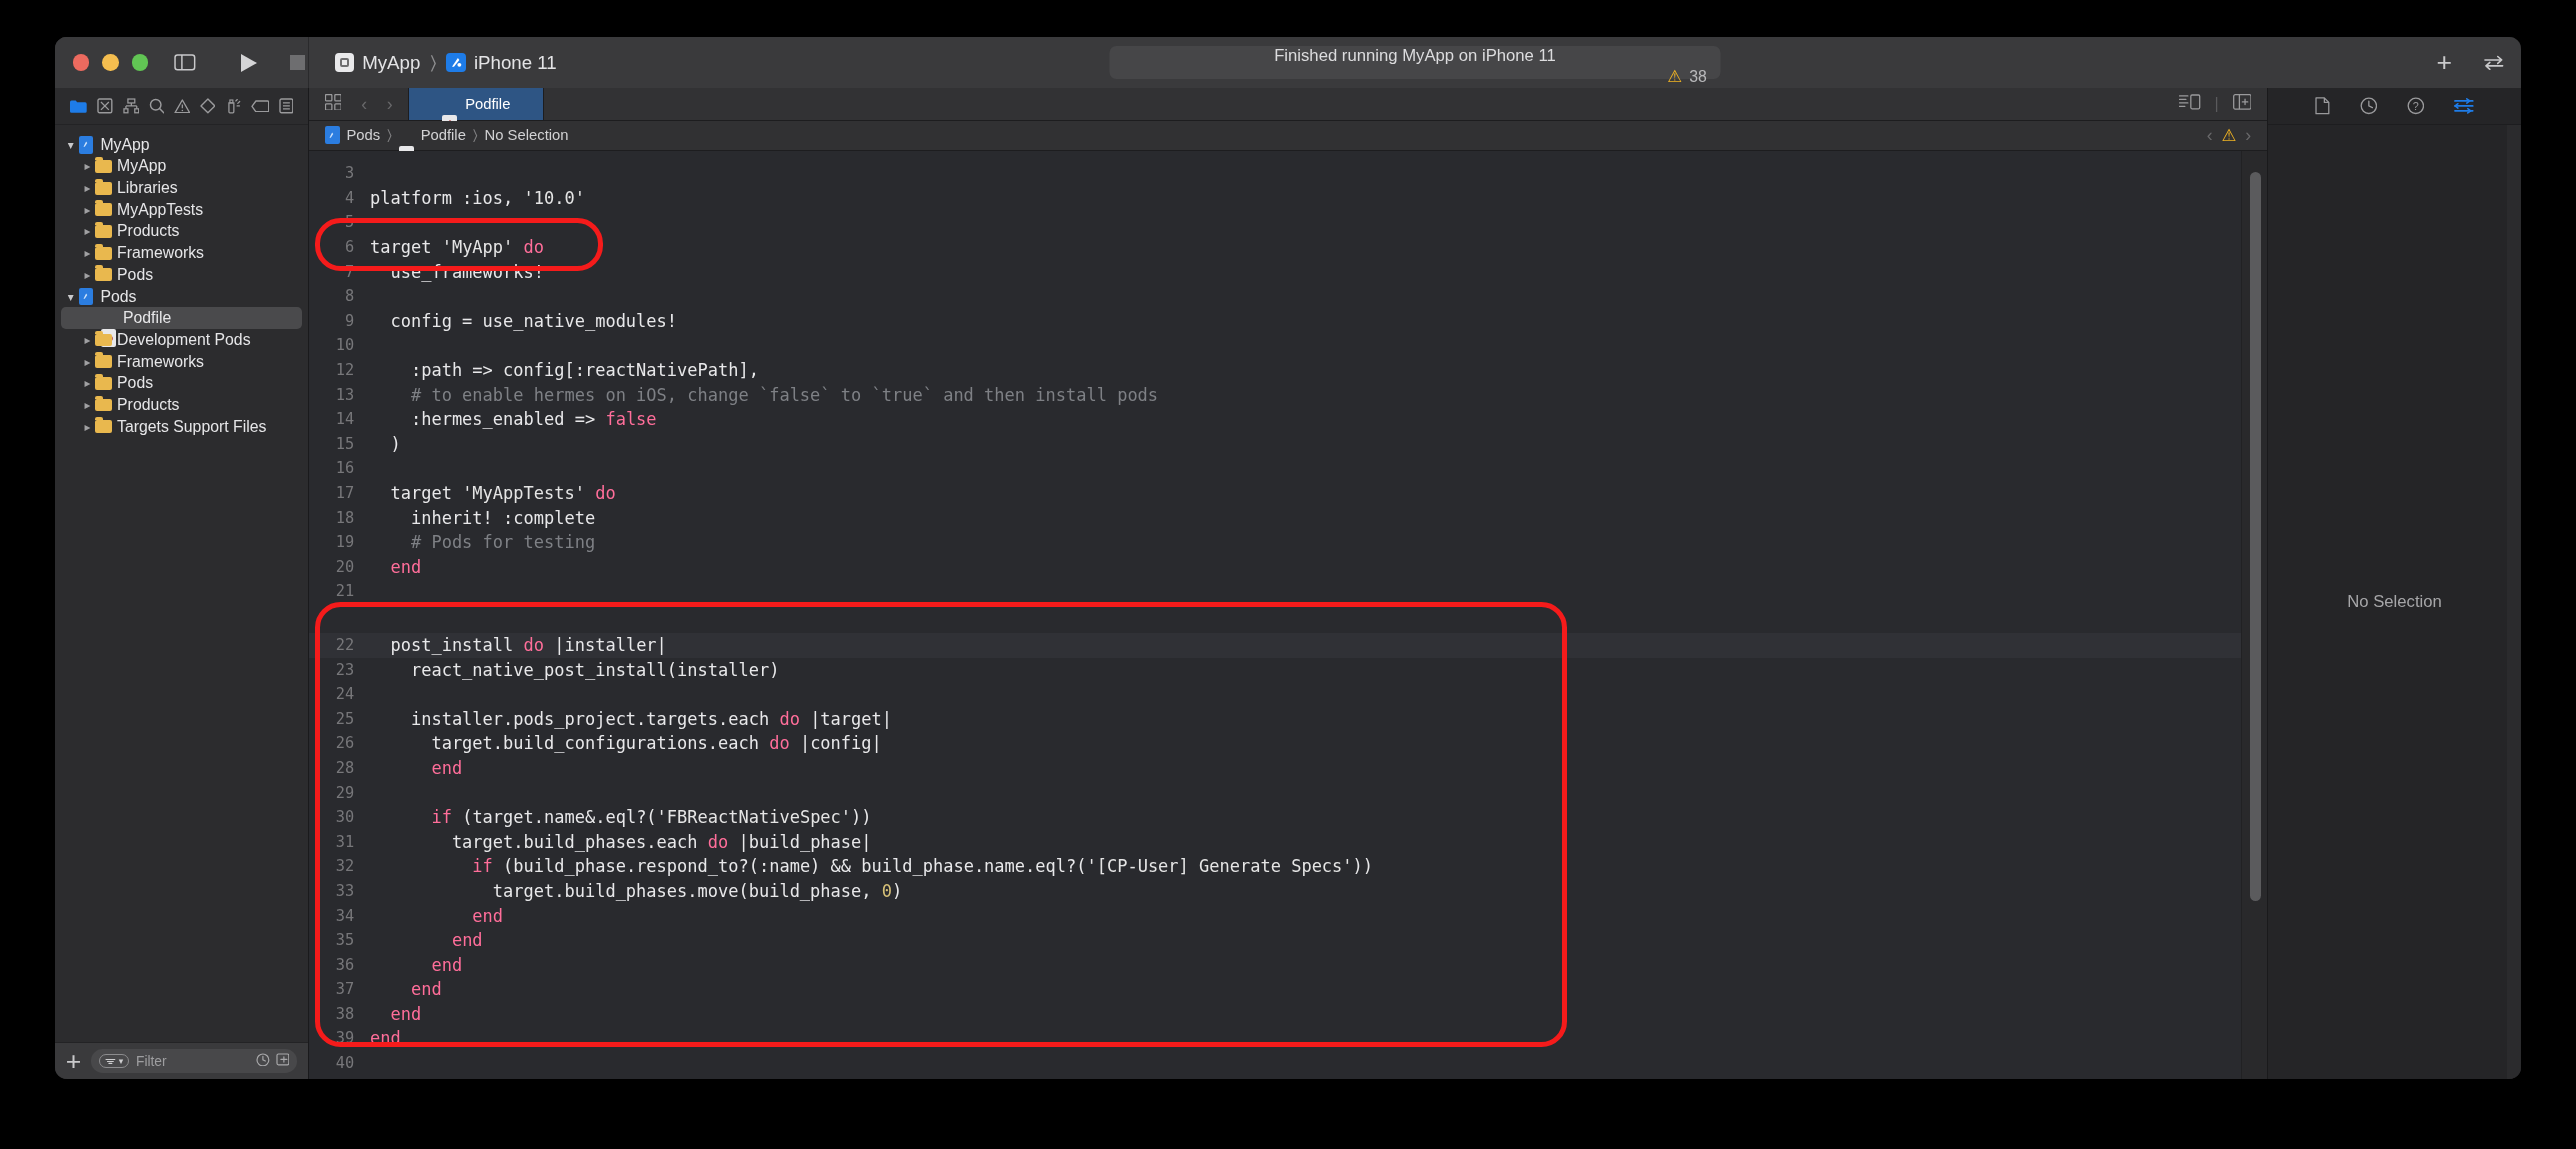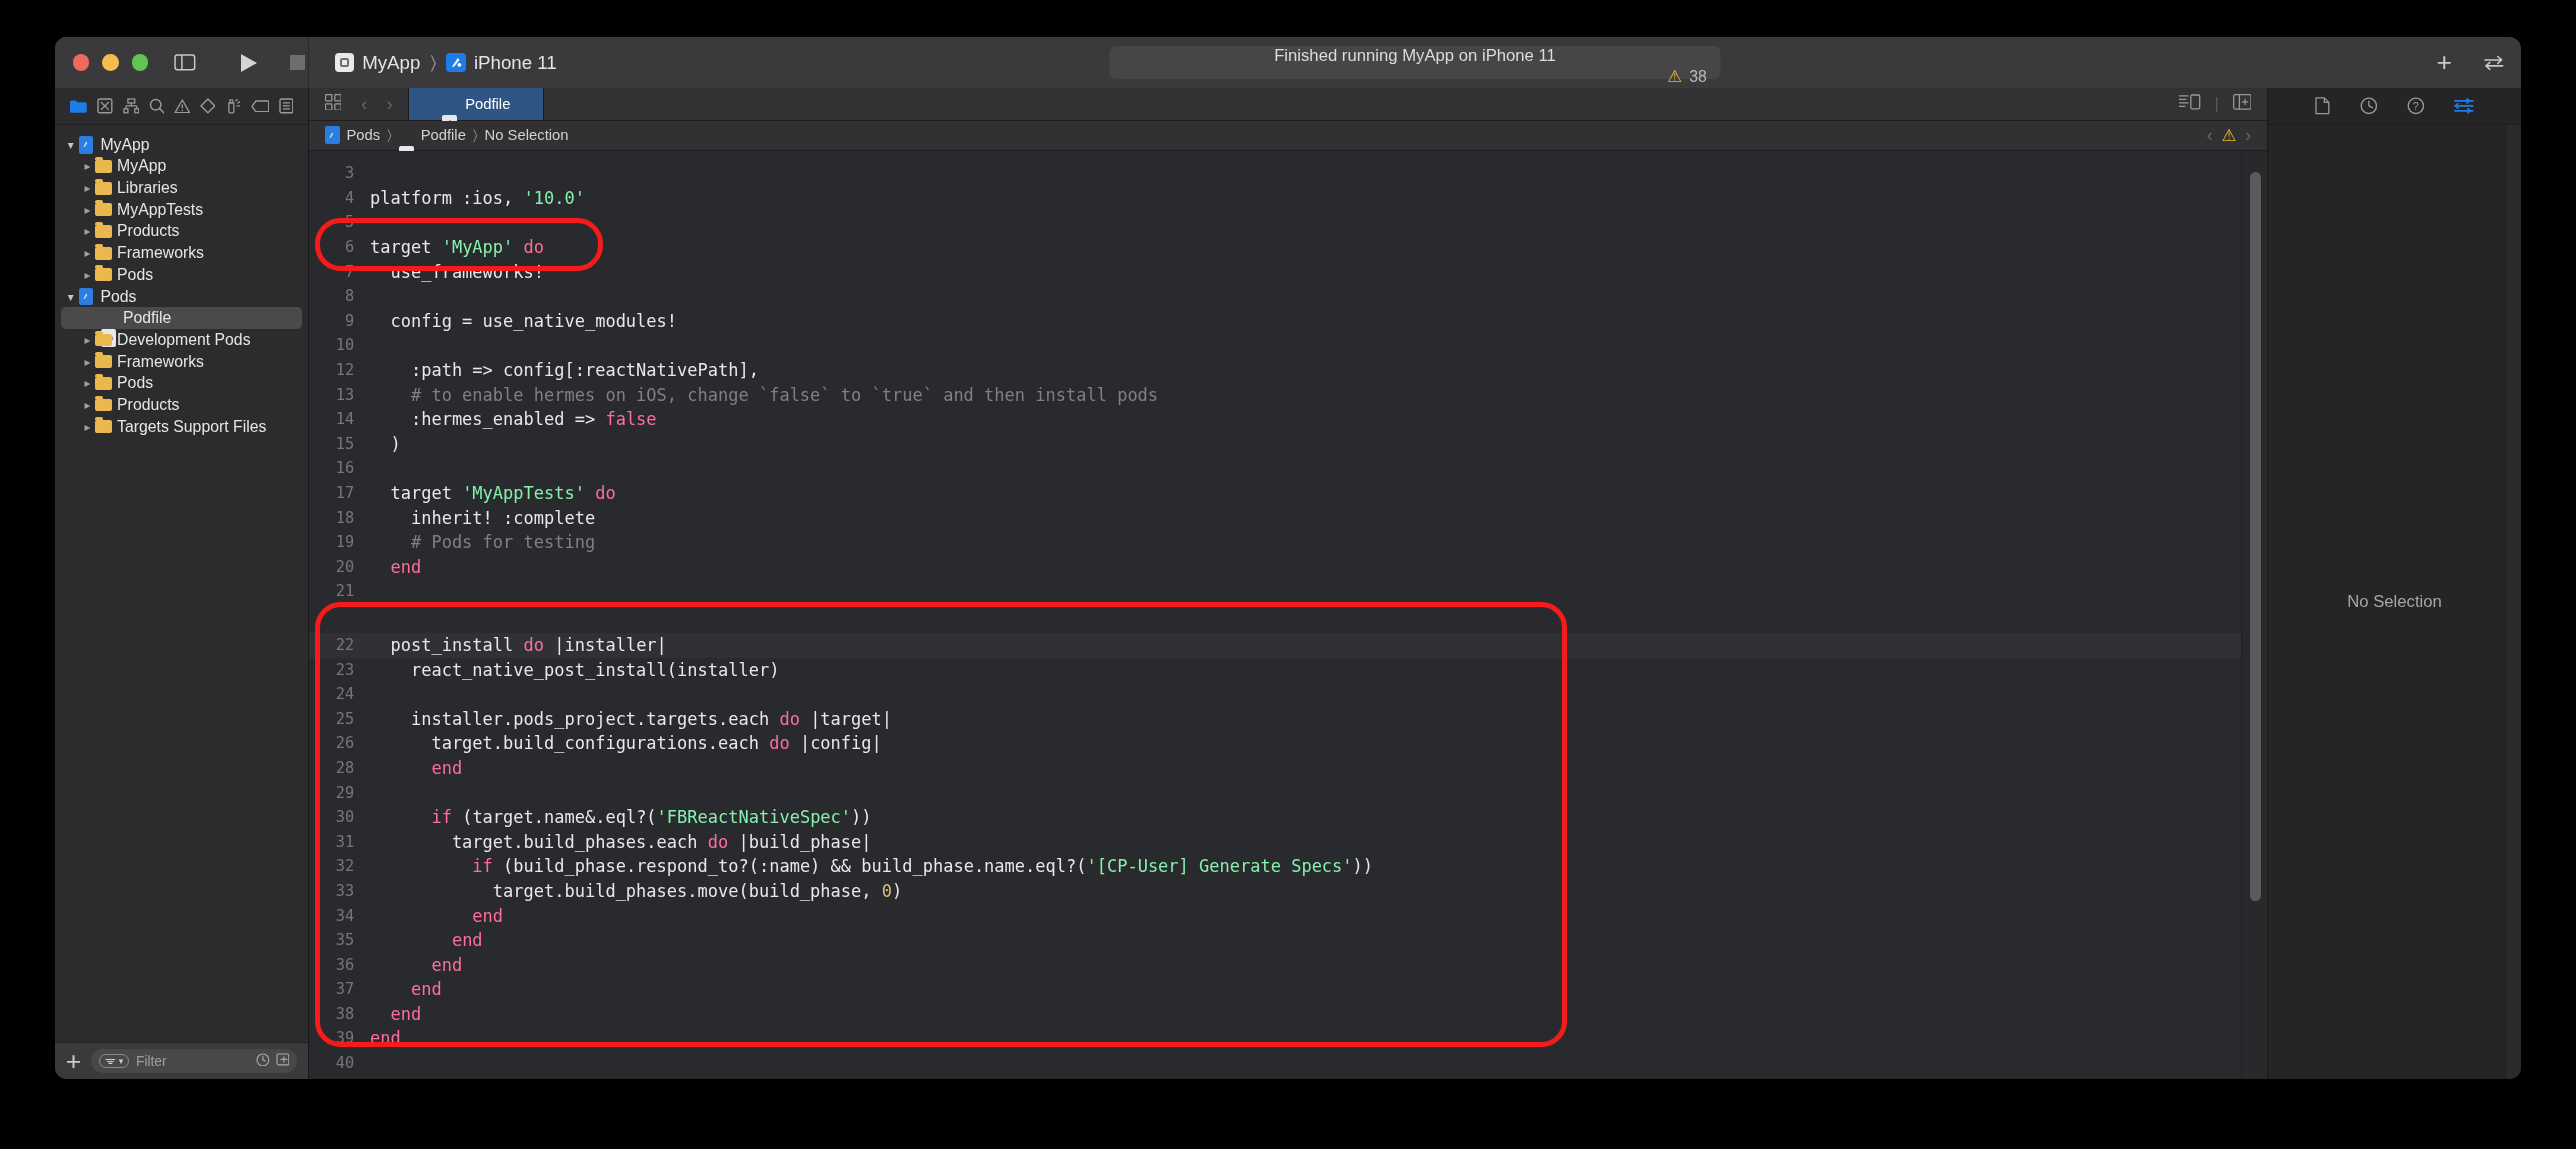--- a/index.html
+++ b/index.html
@@ -161,21 +161,21 @@
     font-family: "DejaVu Sans Mono", monospace; font-size: 17px; line-height: 24.6px;
   }
   .line { display: flex; height: 24.6px; align-items: center; white-space: pre; }
   .line.current { background: #303136; margin-top: 29px; }
   .ln {
     width: 61px; text-align: right; padding-right: 15.8px; flex-shrink: 0;
     color: #77777a; font-size: 15.3px; user-select: none;
   }
   .src { color: #e8e8ea; }
   .kw { color: #ff6e9a; }
-  .str { color: #86efac; }
+  .str { color: #e5e5e5; }
   .cmt { color: #7e8085; }
   .num { color: #d7c178; }
 
   .gutter-right {
     position: absolute; right: 0; top: 0; bottom: 0; width: 25.6px;
     background: #29292b; border-left: 1px solid #212123;
   }
   .scroll-thumb {
     position: absolute; right: 5.9px; top: 21.7px; width: 10.8px; height: 729px;
     background: #5b5b5d; border-radius: 5.9px;

